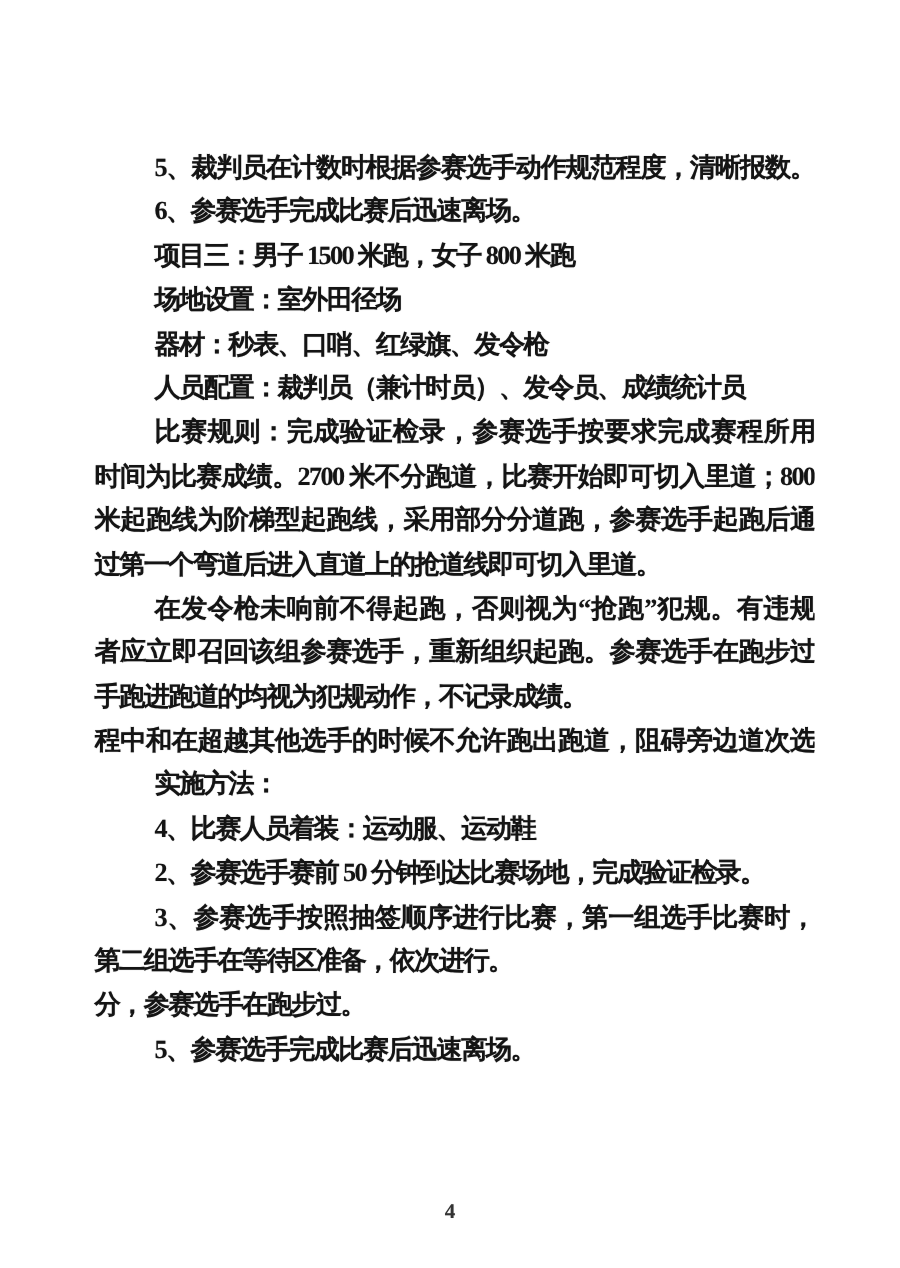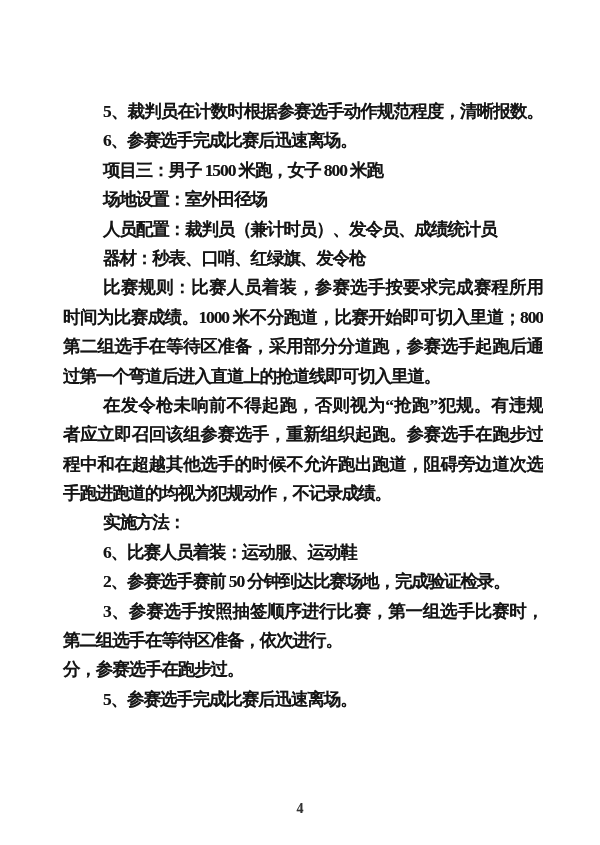--- a/index.html
+++ b/index.html
@@ -54,32 +54,32 @@
 </style>
 </head>
 <body>
 
 <div class="page">
   <div class="doc">
       <div class="line indent fill">5、裁判员在计数时根据参赛选手动作规范程度，清晰报数。</div>
       <div class="line indent">6、参赛选手完成比赛后迅速离场。</div>
       <div class="line indent">项目三：男子 1500 米跑，女子 800 米跑</div>
       <div class="line indent">场地设置：室外田径场</div>
+      <div class="line indent">器材：秒表、口哨、红绿旗、发令枪</div>
       <div class="line indent">人员配置：裁判员（兼计时员）、发令员、成绩统计员</div>
-      <div class="line indent">器材：秒表、口哨、红绿旗、发令枪</div>
-      <div class="line indent fill">比赛规则：比赛人员着装，参赛选手按要求完成赛程所用</div>
-      <div class="line fill">时间为比赛成绩。1000 米不分跑道，比赛开始即可切入里道；800</div>
-      <div class="line fill">第二组选手在等待区准备，采用部分分道跑，参赛选手起跑后通</div>
+      <div class="line indent fill">比赛规则：完成验证检录，参赛选手按要求完成赛程所用</div>
+      <div class="line fill">时间为比赛成绩。2700 米不分跑道，比赛开始即可切入里道；800</div>
+      <div class="line fill">米起跑线为阶梯型起跑线，采用部分分道跑，参赛选手起跑后通</div>
       <div class="line">过第一个弯道后进入直道上的抢道线即可切入里道。</div>
       <div class="line indent fill">在发令枪未响前不得起跑，否则视为“抢跑”犯规。有违规</div>
       <div class="line fill">者应立即召回该组参赛选手，重新组织起跑。参赛选手在跑步过</div>
+      <div class="line">手跑进跑道的均视为犯规动作，不记录成绩。</div>
       <div class="line fill">程中和在超越其他选手的时候不允许跑出跑道，阻碍旁边道次选</div>
-      <div class="line">手跑进跑道的均视为犯规动作，不记录成绩。</div>
       <div class="line indent">实施方法：</div>
-      <div class="line indent">6、比赛人员着装：运动服、运动鞋</div>
+      <div class="line indent">4、比赛人员着装：运动服、运动鞋</div>
       <div class="line indent">2、参赛选手赛前 50 分钟到达比赛场地，完成验证检录。</div>
       <div class="line indent fill">3、参赛选手按照抽签顺序进行比赛，第一组选手比赛时，</div>
       <div class="line">第二组选手在等待区准备，依次进行。</div>
       <div class="line">分，参赛选手在跑步过。</div>
       <div class="line indent">5、参赛选手完成比赛后迅速离场。</div>
     </div>
   <div class="pagenum">4</div>
 </div>
 
 </body></html>

